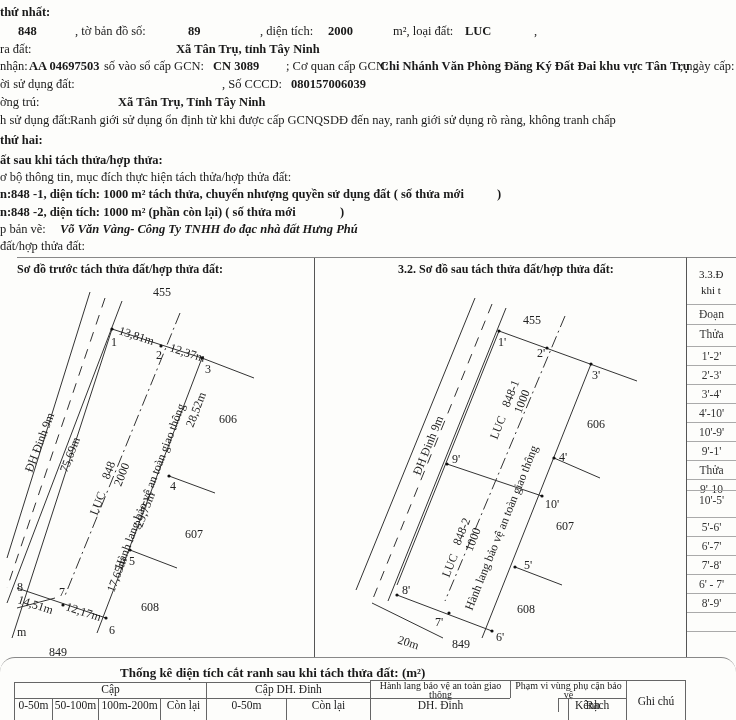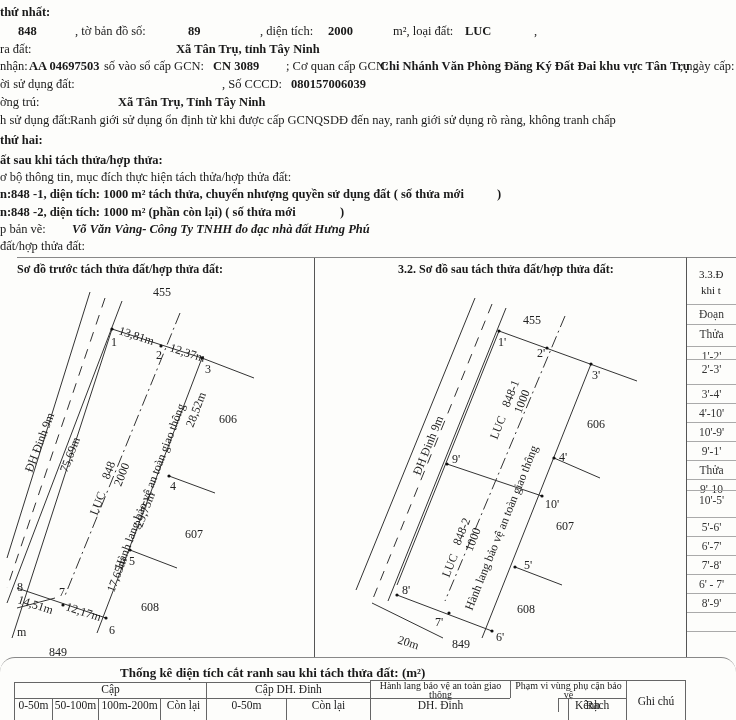--- a/index.html
+++ b/index.html
@@ -76,21 +76,21 @@
 <div class="line b" style="top:186px;">
   <span>n:848 -1,  diện tích:  1000   m² tách thửa, chuyển nhượng quyền sử dụng đất ( số thửa mới</span>
   <span class="abs" style="left:497px;">)</span>
 </div>
 <div class="line b" style="top:204px;">
   <span>n:848 -2,  diện tích:  1000   m² (phần còn lại) ( số thửa mới</span>
   <span class="abs" style="left:340px;">)</span>
 </div>
 <div class="line" style="top:221px;">
   <span>p bản vẽ:</span>
-  <span class="abs b i" style="left:72px;font-style:italic;">Võ Văn Vàng- Công Ty TNHH đo đạc nhà đất Hưng Phú</span>
+  <span class="abs b i" style="left:60px;font-style:italic;">Võ Văn Vàng- Công Ty TNHH đo đạc nhà đất Hưng Phú</span>
 </div>
 <div class="line" style="top:238px;"> đất/hợp thửa đất:</div>
 
 <div class="panel" id="diag-before">
   <div class="panel-title" style="left:0;">Sơ đồ trước tách thửa đất/hợp thửa đất:</div>
   <svg width="297" height="400">
     <g stroke="#333" stroke-width="1" fill="none">
 
       <line x1="73" y1="34" x2="-10" y2="300"></line>
       <line x1="105" y1="43" x2="-10" y2="345"></line>
@@ -205,21 +205,21 @@
     </g>
   </svg>
 </div>
 
 <div class="panel" id="seg-table">
   <div class="abs" style="top:10px; left:12px; font-size:11px;">3.3.Đ</div>
   <div class="abs" style="top:26px; left:14px; font-size:11px;">khi t</div>
   <div class="seg-row" style="top:46px;">Đoạn</div>
   <div class="seg-row" style="top:66px;">Thửa</div>
   <div class="seg-row" style="top:88px;">1'-2'</div>
-  <div class="seg-row" style="top:101px;">2'-3'</div>
+  <div class="seg-row" style="top:107px;">2'-3'</div>
   <div class="seg-row" style="top:126px;">3'-4'</div>
   <div class="seg-row" style="top:145px;">4'-10'</div>
   <div class="seg-row" style="top:164px;">10'-9'</div>
   <div class="seg-row" style="top:183px;font-family:Liberation Serif, serif;">9'-1'</div>
   <div class="seg-row" style="top:202px;">Thửa</div>
   <div class="seg-row" style="top:221px;">9'-10</div>
   <div class="seg-row" style="top:232px;font-family:Liberation Serif, serif;">10'-5'</div>
   <div class="seg-row" style="top:259px;">5'-6'</div>
   <div class="seg-row" style="top:278px;">6'-7'</div>
   <div class="seg-row" style="top:297px;">7'-8'</div>

